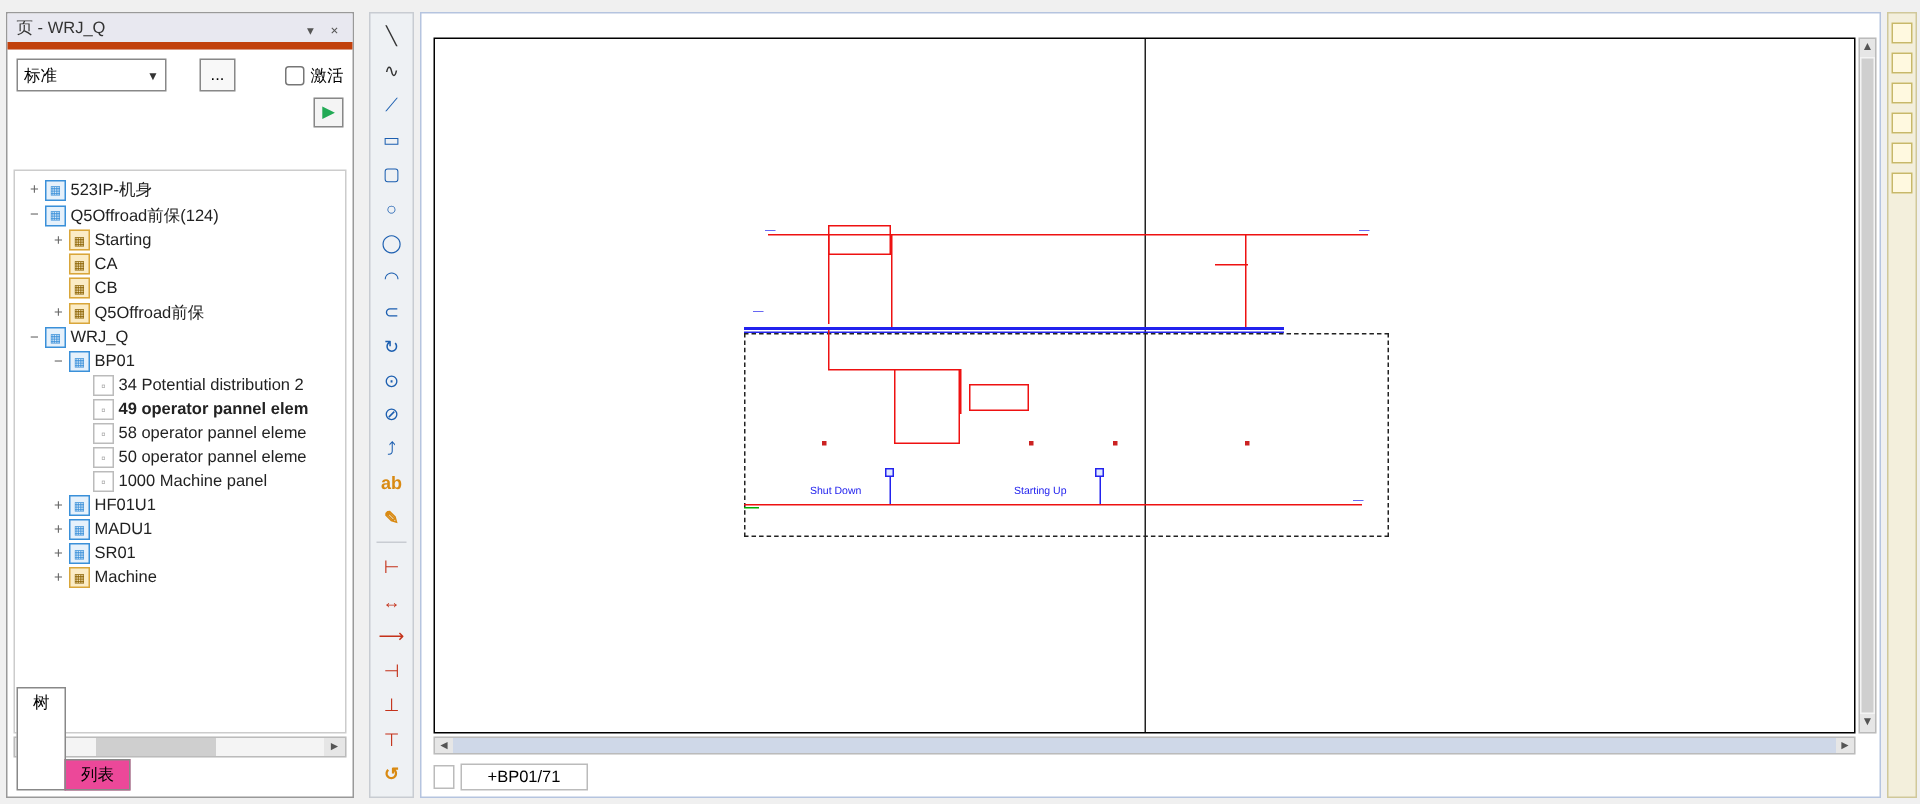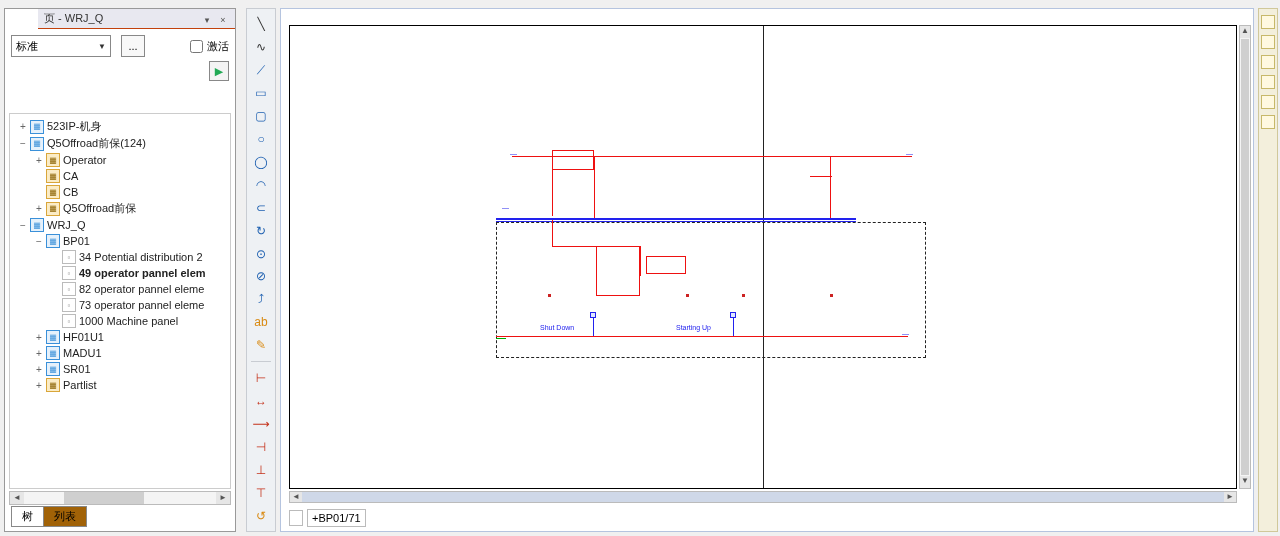--- a/index.html
+++ b/index.html
@@ -1,25 +1,25 @@
 <!DOCTYPE html>
 <html><head>
 <meta charset="utf-8">
 <style>
   * { box-sizing: border-box; margin: 0; padding: 0; font-family: "Microsoft YaHei", Tahoma, sans-serif; font-size: 11px; }
   body { background: #f0f0f0; width: 1280px; height: 536px; overflow: hidden; position: relative; }
 
   
   .left-panel { position: absolute; left: 4px; top: 8px; width: 232px; height: 524px; background: #fff; border: 1px solid #999; }
-  .left-title { background: #e8e8f0; border-bottom: 1px solid #c2410c; padding: 2px 6px; display: flex; justify-content: space-between; align-items: flex-end; margin-left: 33px; }
+  .left-title { background: #e8e8f0; border-bottom: 5px solid #c2410c; padding: 2px 6px; display: flex; justify-content: space-between; align-items: flex-end; }
   .title-text { color: #333; }
   .title-buttons { display:flex; gap:4px;}
   .title-btn { width:12px; height:12px; line-height:12px; text-align:center; font-size:9px; color:#555; cursor:pointer; }
   .filter-row { padding: 2px 6px; border-bottom:1px solid #eee; }
-  .filter-controls { display:flex; align-items:center; gap:10px; padding:6px 6px 4px; }
+  .filter-controls { display:flex; align-items:center; gap:22px; padding:6px 6px 4px; }
   .filter-select { flex: 0 0 100px; border:1px solid #888; height:22px; background:#fff; display:flex; align-items:center; justify-content:space-between; padding:0 4px;}
   .filter-sel-arrow { font-size:8px; color:#333; }
   .filter-dots { flex:0 0 24px; height:22px; border:1px solid #888; background:#f8f8f8; text-align:center; line-height:20px; cursor:pointer; }
   .filter-chk { display:flex; align-items:center; gap:4px; margin-left:auto; }
   .run-btn-row { display:flex; justify-content:flex-end; padding:0 6px 4px;}
   .run-btn { width:20px; height:20px; border:1px solid #888; background:#f4f4f4; text-align:center; line-height:18px; cursor:pointer; color:#2a5; }
 
   .tree { position:absolute; top:104px; bottom:42px; left:4px; right:4px; overflow:auto; border:1px solid #ccc; background:#fff; }
   .tree-inner { padding:4px 0; }
   .node { white-space:nowrap; padding:1px 0 1px 4px; display:flex; align-items:center; }
@@ -33,47 +33,47 @@
   .i0 { padding-left: 6px; }
   .i1 { padding-left: 22px; }
   .i2 { padding-left: 38px; }
 
   .hscroll { position:absolute; left:4px; right:4px; bottom:26px; height:14px; border:1px solid #bbb; background:#f4f4f4; display:flex; align-items:center; }
   .hscroll .sbtn { width:14px; height:100%; text-align:center; line-height:12px; font-size:8px; color:#555; background:#e6e6e6; cursor:pointer;}
   .hscroll .thumb { width:80px; height:100%; background:#cfcfcf; margin-left:40px;}
 
   .bottom-tabs { position:absolute; left:6px; bottom:4px; display:flex; }
   .btab { border:1px solid #888; background:#fff; padding:2px 10px; margin-right:-1px; cursor:pointer; }
-  .btab.active { background:#a16207; }
+  .btab.active { background:#ec4899;margin-top:48px; }
 
   
   .toolstrip { position:absolute; left:246px; top:8px; width:30px; bottom:4px; background:#eef1f4; border:1px solid #c8ccd2; padding:6px 3px; display:flex; flex-direction:column; align-items:center; gap:5px; }
   .tbtn { width:22px; height:20px; border:1px solid transparent; border-radius:2px; display:flex; align-items:center; justify-content:center; cursor:pointer; }
   .tglyph { font-size:12px; }
   .c-blue { color:#1c5fb0; }
   .c-dark { color:#333; }
   .c-red  { color:#c4321a; }
-  .c-orange { color:#d98a12; }
+  .c-orange { color:#d98a12;font-weight:bold; }
   .sep { width:20px; height:1px; background:#c8ccd2; margin:2px 0; }
 
   
   .canvas-wrap { position:absolute; left:280px; right:26px; top:8px; bottom:4px; background:#fff; border:1px solid #b5c4df; }
   .canvas { position:absolute; left:8px; right:16px; top:16px; bottom:42px; border:1px solid #000; background:#fff; overflow:hidden; }
   .v-center-line { position:absolute; left:50%; top:0; bottom:0; width:1px; background:#222; }
   .vscroll { position:absolute; right:2px; top:16px; bottom:42px; width:12px; border:1px solid #bbb; background:#f4f4f4; display:flex; flex-direction:column; }
   .vscroll .sbtn { height:12px; text-align:center; font-size:8px; color:#555; background:#e6e6e6; cursor:pointer;}
   .vscroll .vthumb { flex:1; background:#cfcfcf; margin:1px;}
   .chscroll { position:absolute; left:8px; right:16px; bottom:28px; height:12px; border:1px solid #bbb; background:#f4f4f4; display:flex; align-items:center; }
   .chscroll .sbtn { width:12px; height:100%; text-align:center; line-height:10px; font-size:8px; color:#555; background:#e6e6e6; cursor:pointer;}
   .chscroll .track { flex:1; height:100%; position:relative; }
   .chscroll .thumb { position:absolute; left:0; right:0; top:0; bottom:0; background:#cfd8e8; }
 
   .page-tab { position:absolute; left:8px; bottom:4px; display:flex; align-items:center; gap:4px; }
   .page-tab .doc-ic { width:14px; height:16px; border:1px solid #bbb; background:#fff; }
-  .page-tab .lbl { border:1px solid #bbb; padding:2px 4px; background:#fff; }
+  .page-tab .lbl { border:1px solid #bbb; padding:2px 17px; background:#fff; }
 
   
   .sch { position:absolute; }
   .hline { height:0; border-top:1px solid; }
   .vline { width:0; border-left:1px solid; }
   .red-l { color:#e11; border-color:#e11; }
   .blue-l { color:#22e; border-color:#22e; }
   .grn-l { color:#0a0; border-color:#0a0; }
   .dashbox { border:1px dashed #222; }
   .txt { position:absolute; font-size:7px; color:#225; white-space:nowrap; }
@@ -119,21 +119,21 @@
           <span class="node-label">523IP-机身</span>
         </div>
         <div class="node i0">
           <span class="tw">−</span>
           <span class="ic ic-blue">▦</span>
           <span class="node-label">Q5Offroad前保(124)</span>
         </div>
         <div class="node i1">
           <span class="tw">+</span>
           <span class="ic ic-yel">▦</span>
-          <span class="node-label">Operator</span>
+          <span class="node-label">Starting</span>
         </div>
         <div class="node i1">
           <span class="tw"></span>
           <span class="ic ic-yel">▦</span>
           <span class="node-label">CA</span>
         </div>
         <div class="node i1">
           <span class="tw"></span>
           <span class="ic ic-yel">▦</span>
           <span class="node-label">CB</span>
@@ -159,26 +159,26 @@
           <span class="node-label">34 Potential distribution 2</span>
         </div>
         <div class="node i2 bold">
           <span class="tw"></span>
           <span class="ic ic-page">▫</span>
           <span class="node-label">49 operator pannel elem</span>
         </div>
         <div class="node i2">
           <span class="tw"></span>
           <span class="ic ic-page">▫</span>
-          <span class="node-label">82 operator pannel eleme</span>
+          <span class="node-label">58 operator pannel eleme</span>
         </div>
         <div class="node i2">
           <span class="tw"></span>
           <span class="ic ic-page">▫</span>
-          <span class="node-label">73 operator pannel eleme</span>
+          <span class="node-label">50 operator pannel eleme</span>
         </div>
         <div class="node i2">
           <span class="tw"></span>
           <span class="ic ic-page">▫</span>
           <span class="node-label">1000 Machine panel</span>
         </div>
         <div class="node i1">
           <span class="tw">+</span>
           <span class="ic ic-blue">▦</span>
           <span class="node-label">HF01U1</span>
@@ -189,21 +189,21 @@
           <span class="node-label">MADU1</span>
         </div>
         <div class="node i1">
           <span class="tw">+</span>
           <span class="ic ic-blue">▦</span>
           <span class="node-label">SR01</span>
         </div>
         <div class="node i1">
           <span class="tw">+</span>
           <span class="ic ic-yel">▦</span>
-          <span class="node-label">Partlist</span>
+          <span class="node-label">Machine</span>
         </div>
       </div>
   </div>
 
   <div class="hscroll">
     <div class="sbtn">◄</div>
     <div class="thumb"></div>
     <div class="sbtn" style="margin-left:auto">►</div>
   </div>
 

